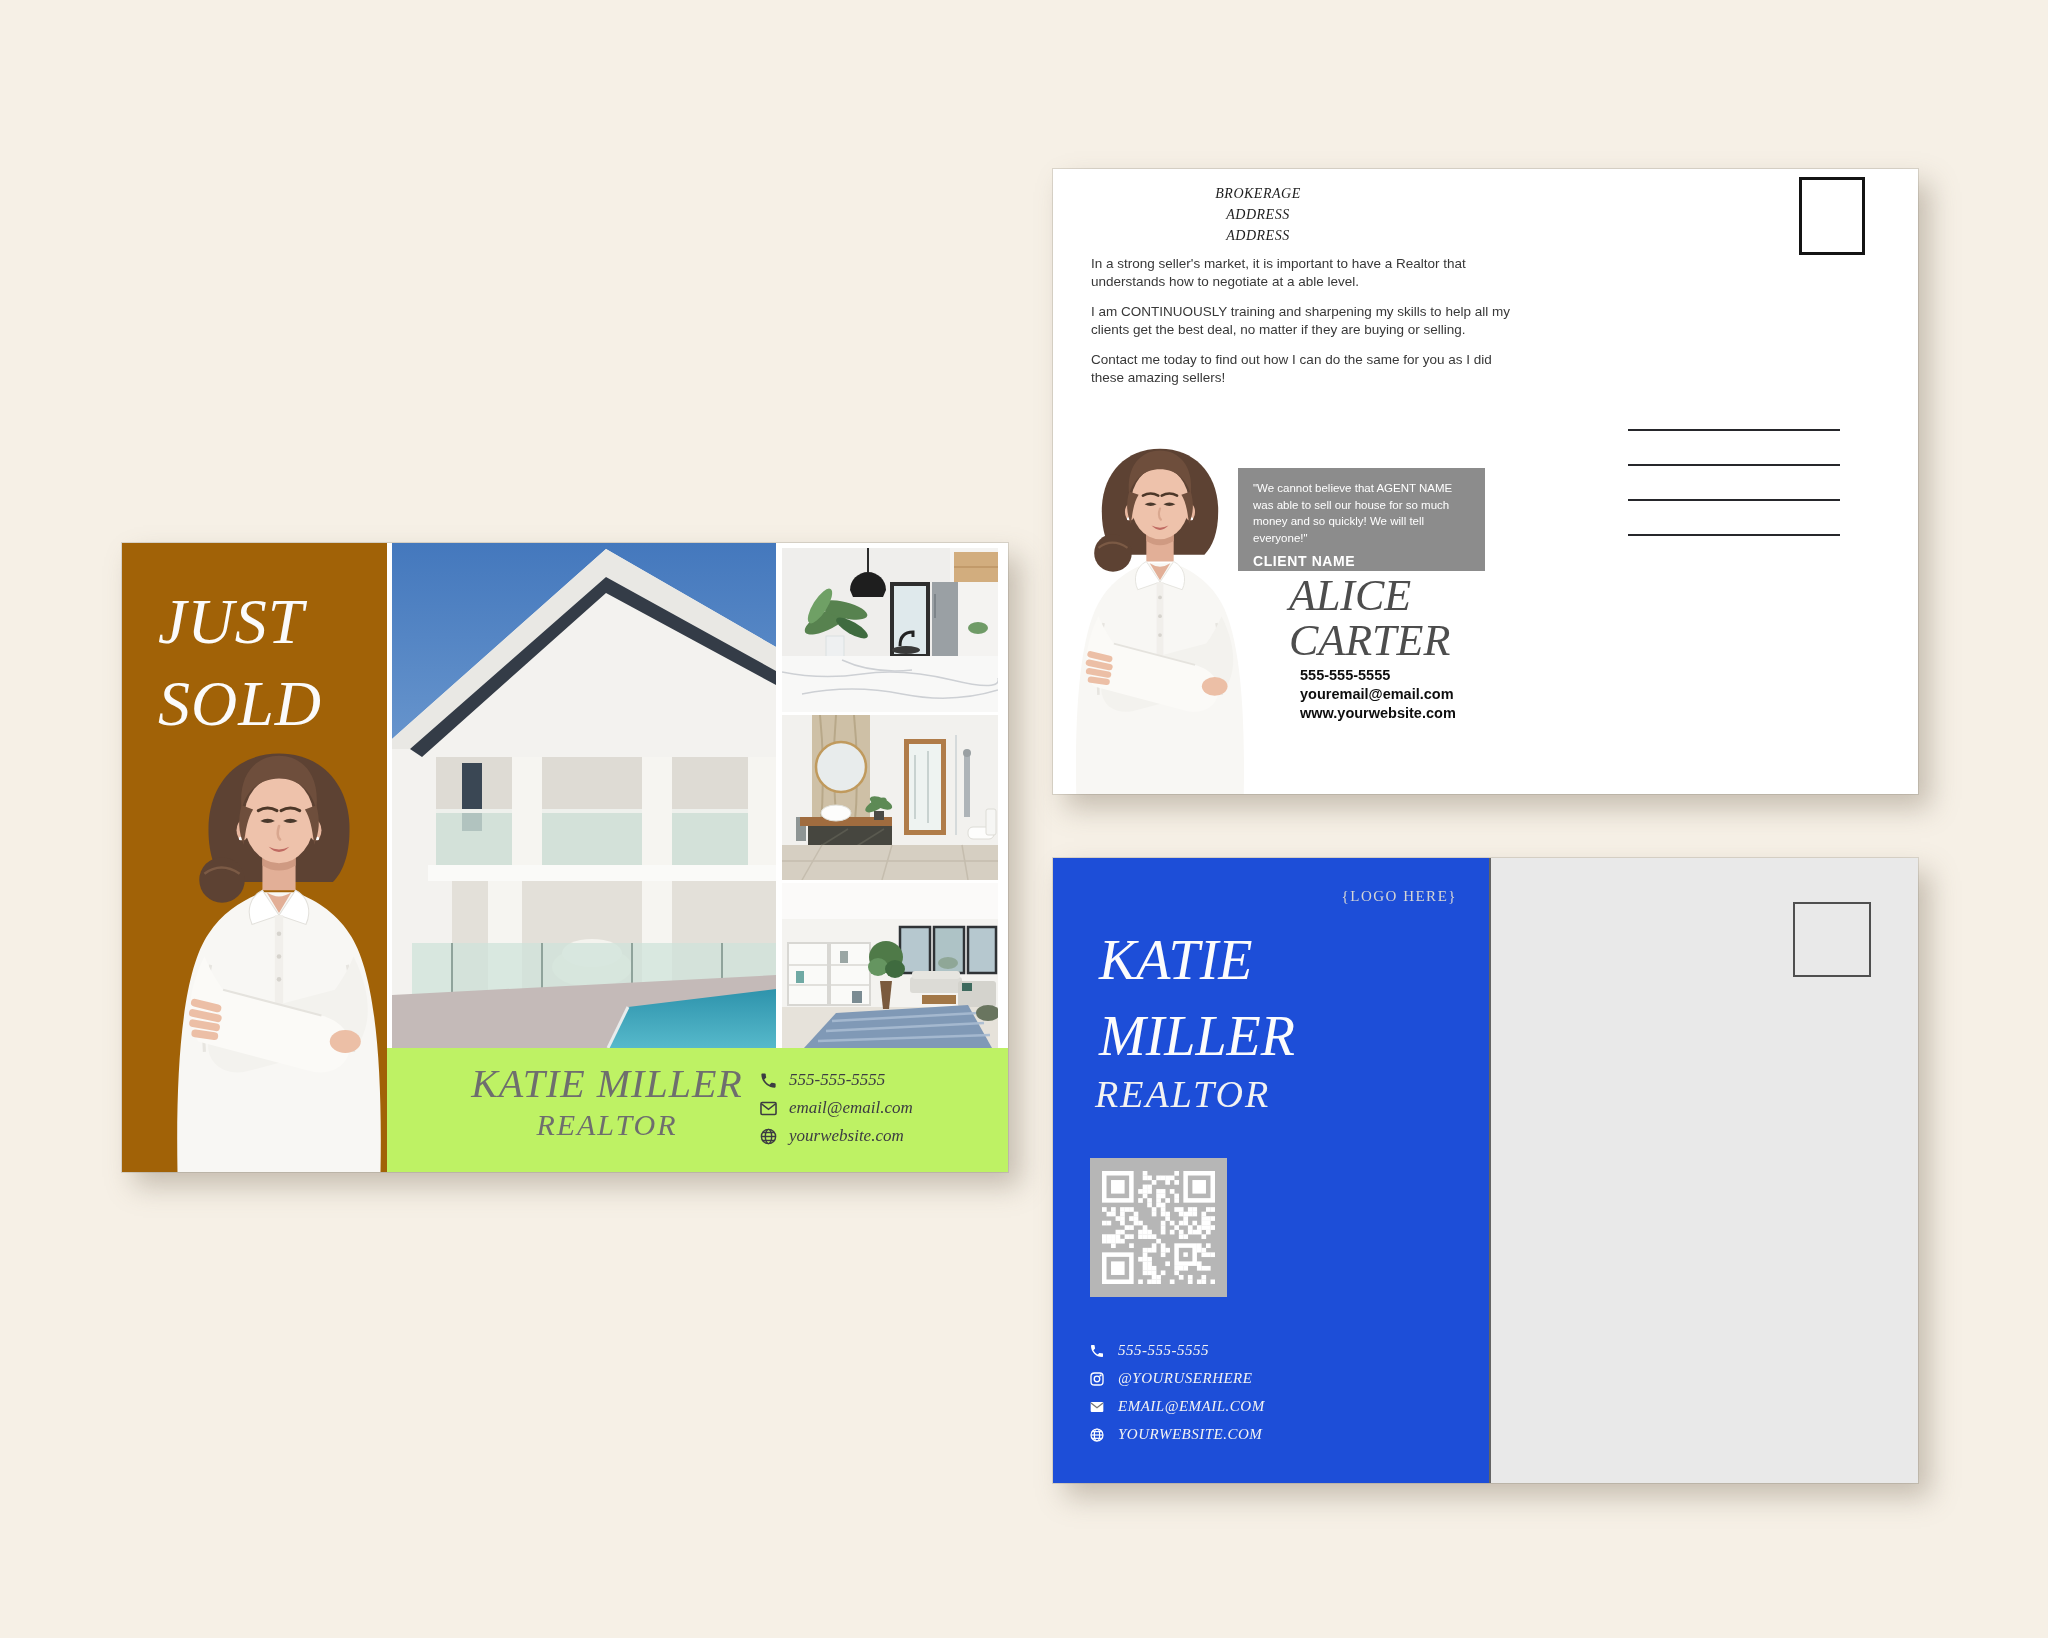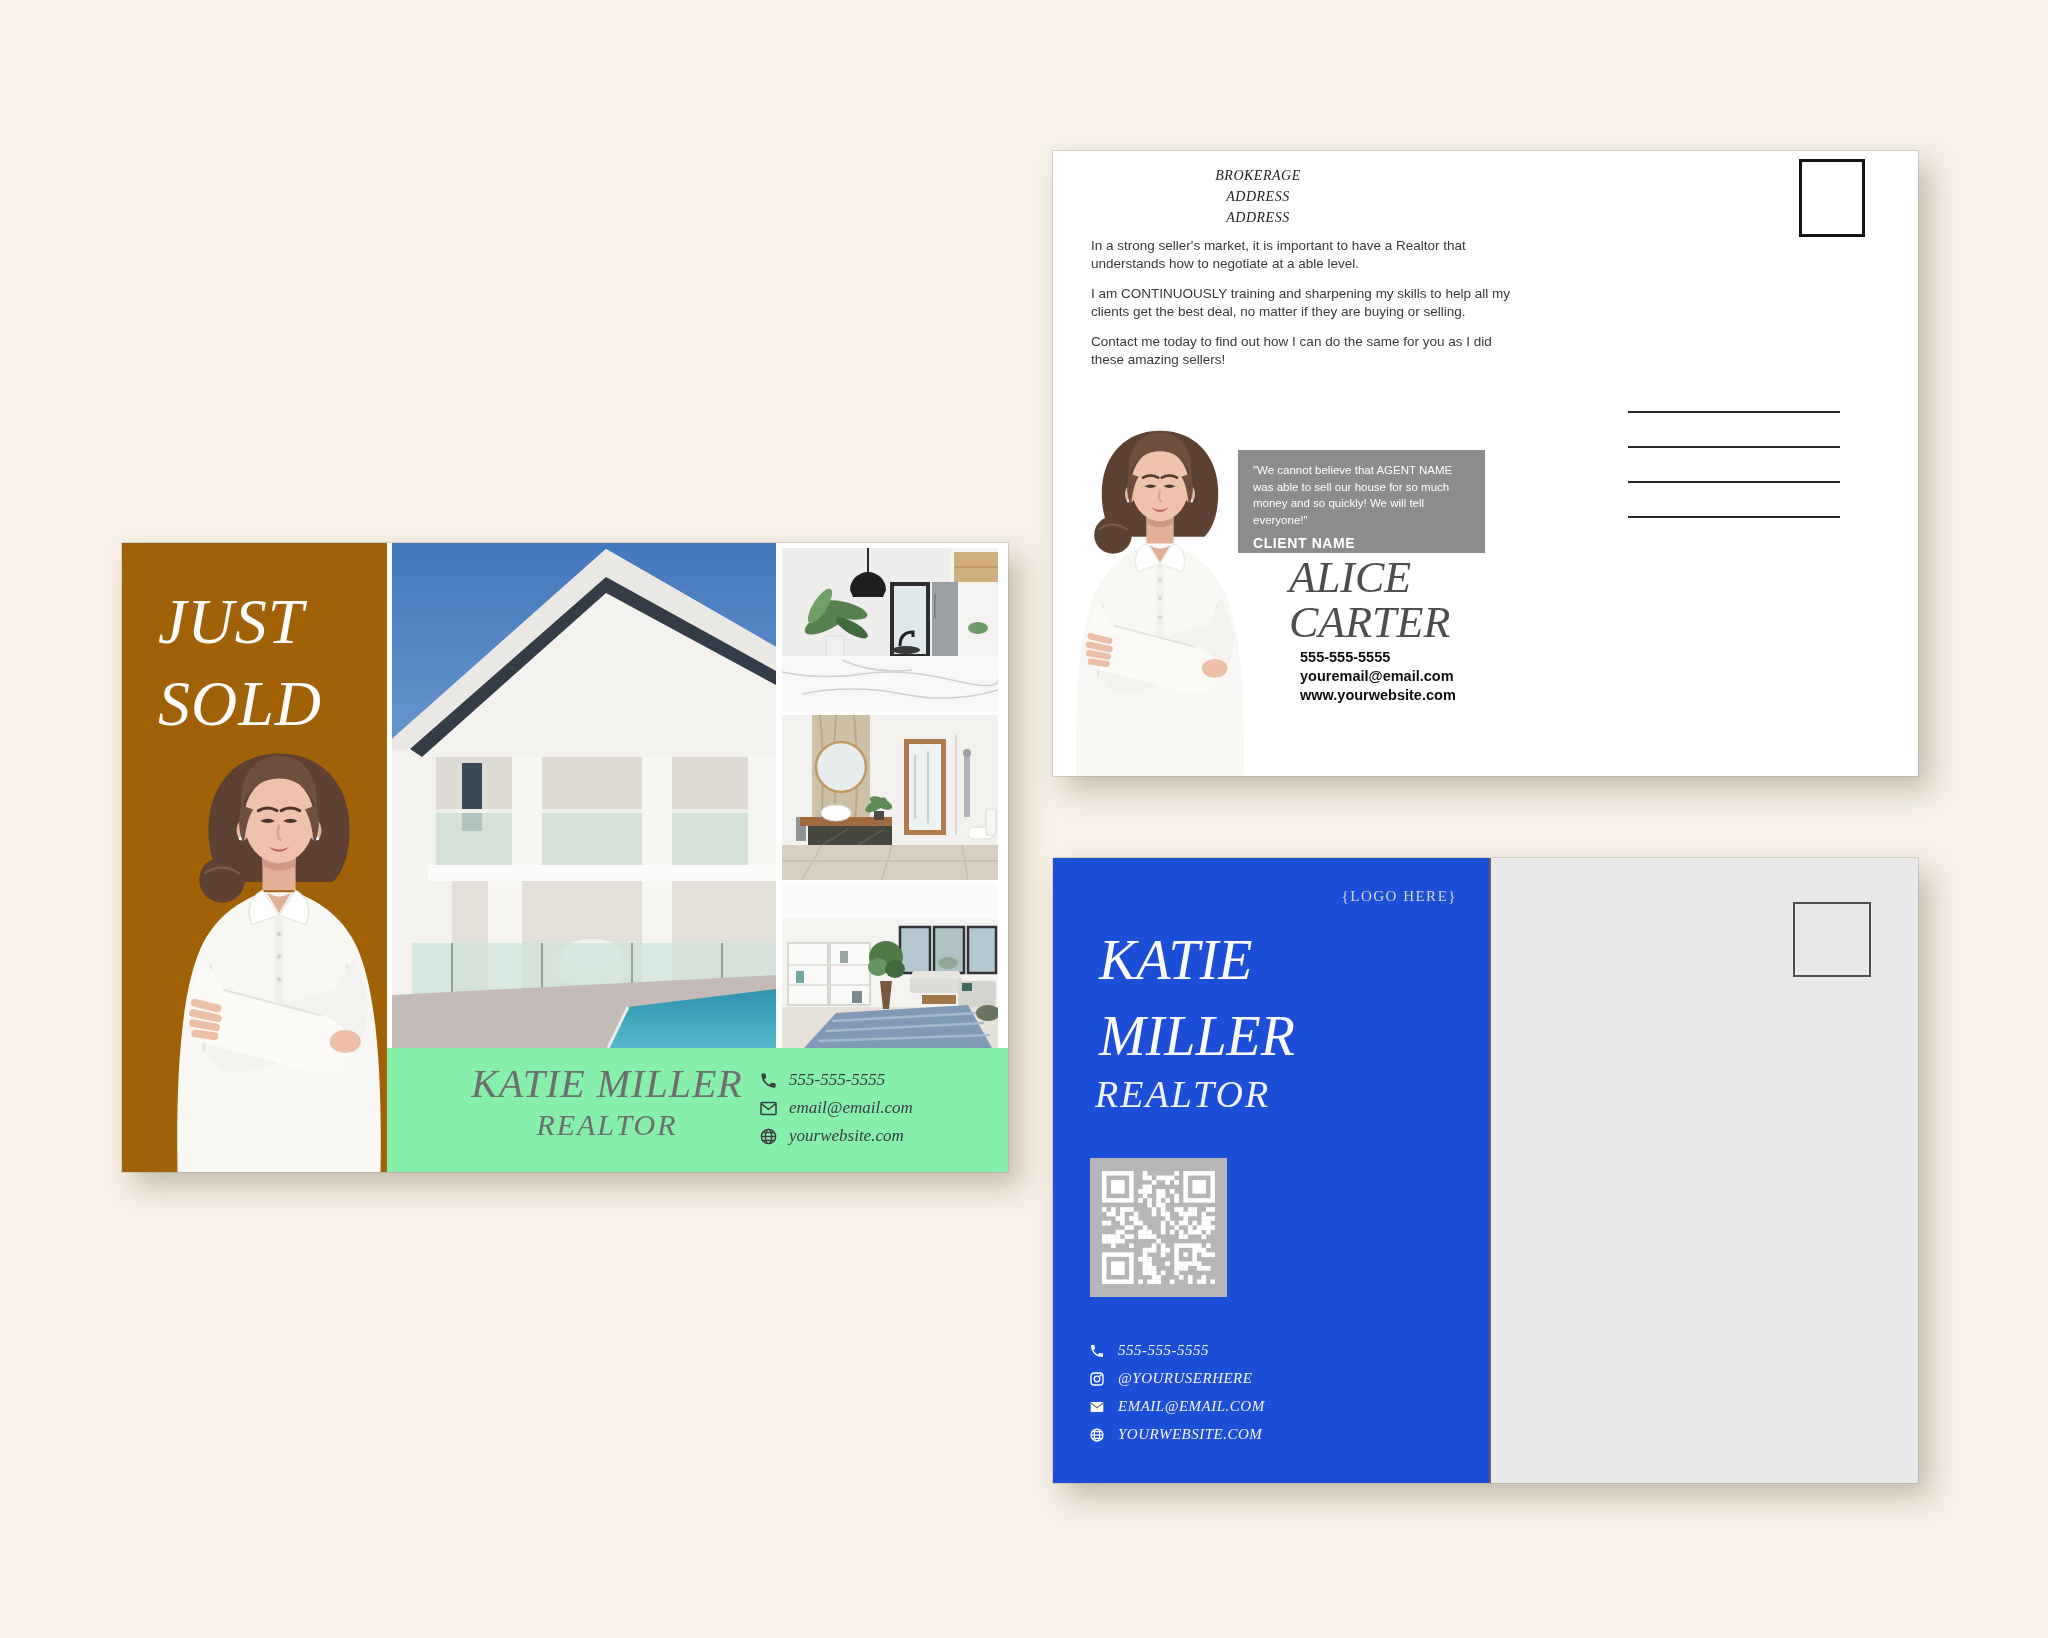--- a/index.html
+++ b/index.html
@@ -21,34 +21,34 @@
   
   #card-front { left:122px; top:543px; width:886px; height:629px; }
   #card-front .panel-gray { position:absolute; left:0; top:0; width:265px; height:629px; background:#a16207; }
   #card-front .headline { position:absolute; left:36px; top:38px; font-size:64px; line-height:82px; color:#fbfbfb; letter-spacing:1px; }
   .photo { position:absolute; overflow:hidden; background:#dfe3e6; }
   .photo svg { display:block; width:100%; height:100%; }
   #ph-house   { left:270px; top:0;     width:384px; height:505px; }
   #ph-kitchen { left:660px; top:5px;   width:216px; height:164px; }
   #ph-bath    { left:660px; top:172px; width:216px; height:165px; }
   #ph-living  { left:660px; top:340px; width:216px; height:165px; }
-  #card-front .bar { position:absolute; left:265px; top:505px; width:621px; height:124px; background:#86efac; }
+  #card-front .bar { position:absolute; left:265px; top:505px; width:621px; height:124px; background:#bef264; }
   #card-front .bar-name { position:absolute; left:40px; top:13px; width:360px; text-align:center; color:#6e6e6e; }
   #card-front .bar-name .agent-name { font-size:40px; line-height:46px; letter-spacing:1px; }
   #card-front .bar-name .agent-title { font-size:30px; line-height:36px; letter-spacing:2px; }
   #card-front .bar-contact { position:absolute; left:372px; top:22px; list-style:none; }
   #card-front .bar-contact li { display:flex; align-items:center; gap:11px; margin-bottom:8px; }
   #card-front .bar-contact .txt { font-size:17px; color:#3c3c42; }
   #card-front .bar-contact svg { width:19px; height:19px; flex:0 0 auto; }
   .woman { position:absolute; }
   .woman svg { display:block; width:100%; height:100%; }
   #woman-front { left:-4px; top:194px; width:322px; height:435px; }
 
   
-  #card-back { left:1053px; top:151px; width:865px; height:625px; }
+  #card-back { left:1053px; top:169px; width:865px; height:625px; }
   #card-back .brokerage { position:absolute; left:75px; top:14px; width:260px; text-align:center;
       font-size:14px; line-height:21px; color:#1d1d1d; letter-spacing:.5px; }
   #card-back .stamp { position:absolute; left:746px; top:8px; width:66px; height:78px; border:3px solid #141414; background:#fff; }
   #card-back .paragraphs { position:absolute; left:38px; top:86px; width:436px; font-size:13.5px; line-height:17.5px; color:#383838; }
   #card-back .paragraphs p { margin:0 0 13px 0; }
   #card-back .addr { position:absolute; left:575px; top:260px; width:212px; }
   #card-back .addr .addr-line { height:0; border-top:2px solid #26272b; margin-bottom:33px; }
   #card-back .testimonial { position:absolute; left:185px; top:299px; width:247px; height:103px;
       background:#8c8c8c; color:#ffffff; padding:12px 15px 0 15px; }
   #card-back .testimonial .quote { font-size:11.5px; line-height:16.5px; }

